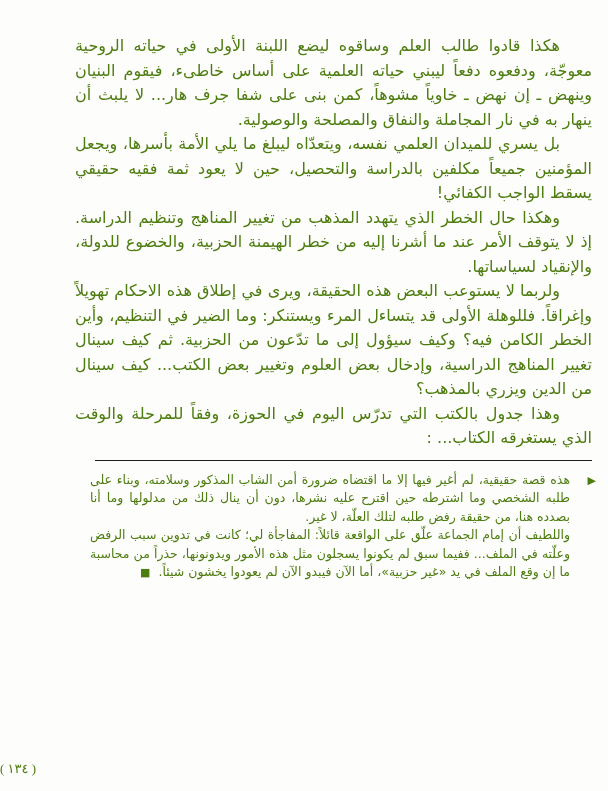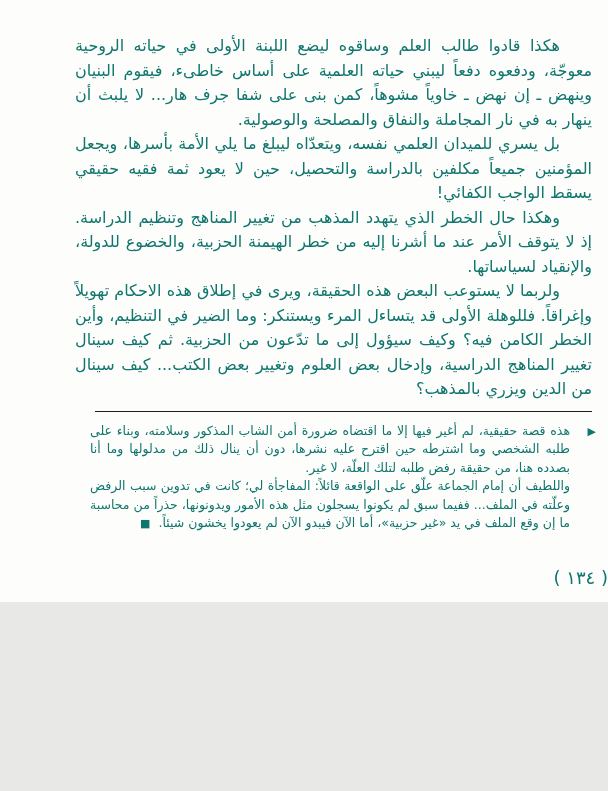--- a/index.html
+++ b/index.html
@@ -3,24 +3,24 @@
 <meta charset="utf-8">
 <style>
   html, body {
     margin: 0;
     padding: 0;
     background: #e8e8e6;
   }
   .page {
     position: relative;
     width: 608px;
-    height: 602px;
+    height: 791px;
     margin: 0 auto;
     background: #fdfdfb;
-    color: #0f766e;
+    color: #4d7c0f;
     font-family: "DejaVu Sans", sans-serif;
     overflow: hidden;
     box-sizing: border-box;
     padding-top: 34px;
   }
   .body-text {
     direction: rtl;
     margin: 0 16px 0 75px; 
     font-size: 16px;
     line-height: 24.5px;
@@ -54,36 +54,38 @@
   }
   .end-mark {
     font-size: 11px;
     margin-right: 4px;
   }
   .page-number {
     position: absolute;
     bottom: 14px;
     left: 0;
     right: 0;
-    text-align: right;
+    text-align: left;
     direction: rtl;
-    font-size: 18px;
+    font-size: 13px;
     letter-spacing: 1px;
+    font-family: Liberation Serif, serif;
   }
 </style>
 </head>
 <body>
 
 <div class="page">
 
   <div class="body-text">
     <p>هكذا قادوا طالب العلم وساقوه ليضع اللبنة الأولى في حياته الروحية معوجّة، ودفعوه دفعاً ليبني حياته العلمية على أساس خاطىء، فيقوم البنيان وينهض ـ إن نهض ـ خاوياً مشوهاً، كمن بنى على شفا جرف هار... لا يلبث أن ينهار به في نار المجاملة والنفاق والمصلحة والوصولية.</p>
     <p>بل يسري للميدان العلمي نفسه، ويتعدّاه ليبلغ ما يلي الأمة بأسرها، ويجعل المؤمنين جميعاً مكلفين بالدراسة والتحصيل، حين لا يعود ثمة فقيه حقيقي يسقط الواجب الكفائي!</p>
     <p>وهكذا حال الخطر الذي يتهدد المذهب من تغيير المناهج وتنظيم الدراسة. إذ لا يتوقف الأمر عند ما أشرنا إليه من خطر الهيمنة الحزبية، والخضوع للدولة، والإنقياد لسياساتها.</p>
     <p>ولربما لا يستوعب البعض هذه الحقيقة، ويرى في إطلاق هذه الاحكام تهويلاً وإغراقاً. فللوهلة الأولى قد يتساءل المرء ويستنكر: وما الضير في التنظيم، وأين الخطر الكامن فيه؟ وكيف سيؤول إلى ما تدّعون من الحزبية. ثم كيف سينال تغيير المناهج الدراسية، وإدخال بعض العلوم وتغيير بعض الكتب... كيف سينال من الدين ويزري بالمذهب؟</p>
+    <p>وهذا جدول بالكتب التي تدرّس اليوم في الحوزة، وفقاً للمرحلة والوقت الذي يستغرقه الكتاب... :</p>
   </div>
 
   <hr class="footnote-rule">
 
   <div class="footnote">
     <div class="fn-para">
       <span class="fn-marker">▶</span>
       <span>هذه قصة حقيقية، لم أغير فيها إلا ما اقتضاه ضرورة أمن الشاب المذكور وسلامته، وبناء على طلبه الشخصي وما اشترطه حين اقترح عليه نشرها، دون أن ينال ذلك من مدلولها وما أنا بصدده هنا، من حقيقة رفض طلبه لتلك العلّة، لا غير.</span>
     </div>
     <div class="fn-para">

